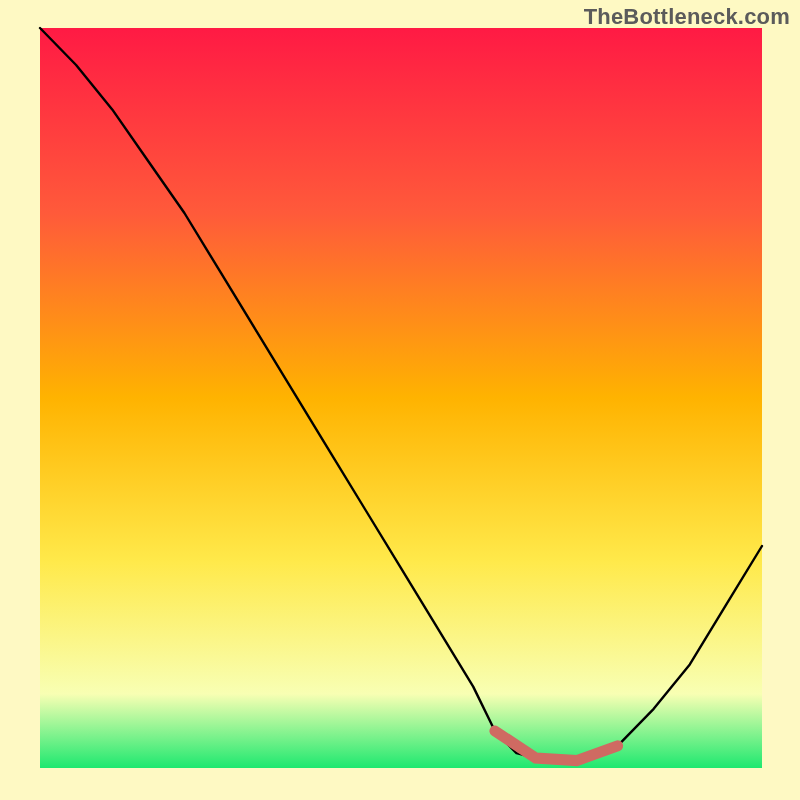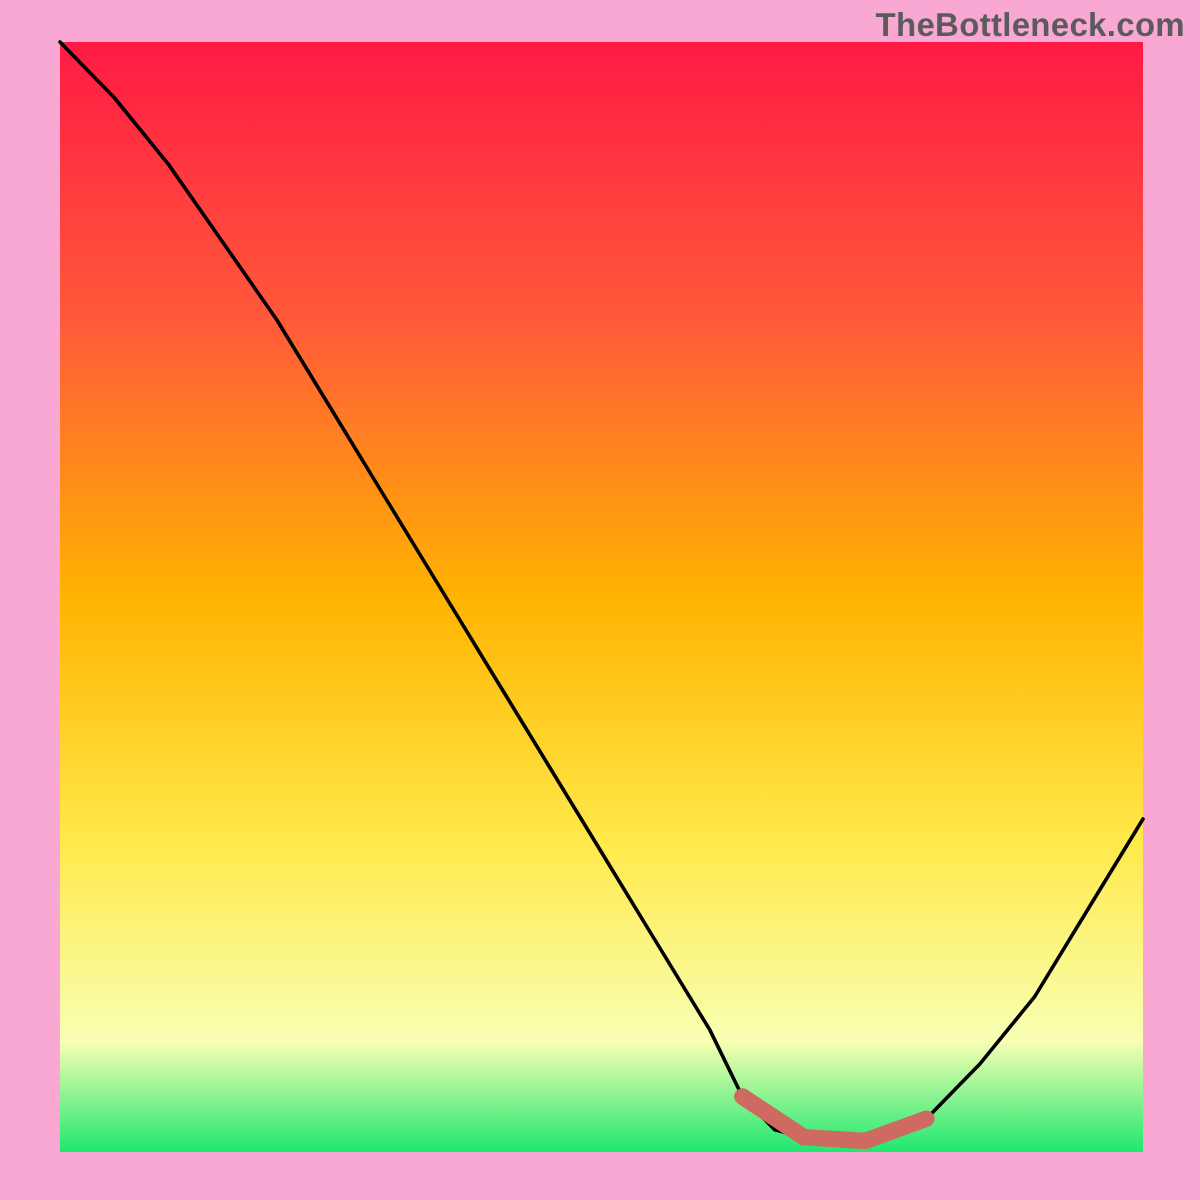--- a/index.html
+++ b/index.html
@@ -8,21 +8,21 @@
     width: 800px;
     height: 800px;
     background: #000;
     font-family: Arial, Helvetica, sans-serif;
     overflow: hidden;
   }
   .frame {
     position: relative;
     width: 800px;
     height: 800px;
-    background: #f9a8d4;
+    background: #fef9c3;
   }
   .watermark {
     position: absolute;
     top: 4px;
     right: 10px;
     color: #5b5b5b;
     font-size: 22px;
     font-weight: 600;
     letter-spacing: 0.2px;
     z-index: 5;

